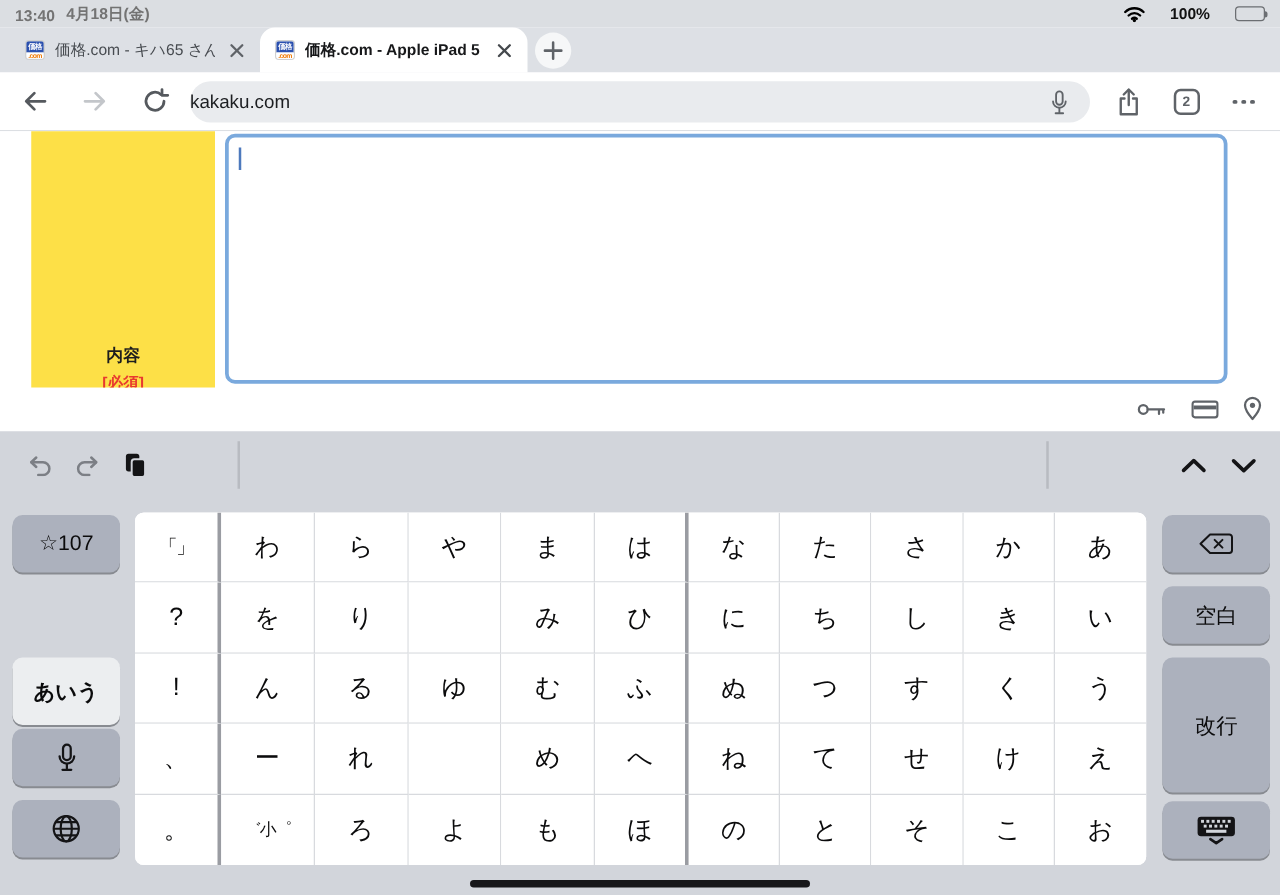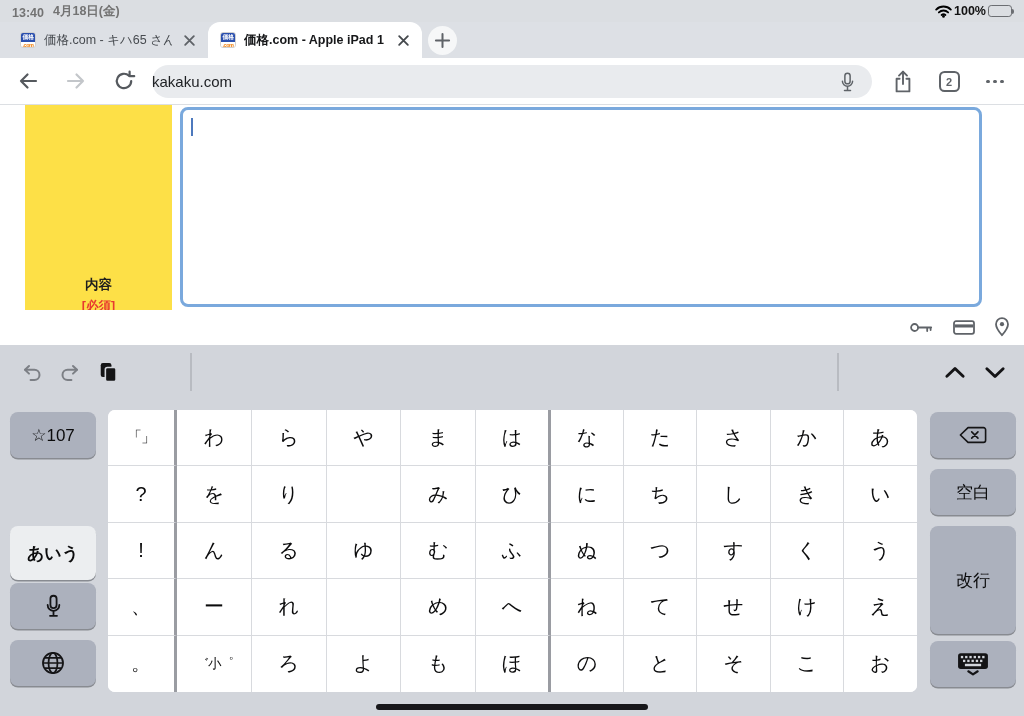--- a/index.html
+++ b/index.html
@@ -4,21 +4,21 @@
 <style>
   * { box-sizing: border-box; margin: 0; padding: 0; }
   html,body { width:1024px; height:716px; }
   body { font-family: "Liberation Sans", "DejaVu Sans", sans-serif; }
   .frame { position:relative; width:1024px; height:716px; overflow:hidden; background:#fff; }
 
   
   .statusbar { position:absolute; left:0; top:0; width:1024px; height:22px; background:#dbdee2;
     display:flex; align-items:center; justify-content:space-between; padding:0 12px; }
   .sb-left { display:flex; gap:9px; font-size:12.5px; font-weight:bold; color:#737373;align-items:flex-end; }
-  .sb-right { display:flex; align-items:center; gap:2px; font-size:12.5px; font-weight:bold; color:#111; }
+  .sb-right { display:flex; align-items:center; gap:20px; font-size:12.5px; font-weight:bold; color:#111; }
   .battery { position:relative; width:24px; height:11.5px; border:1px solid #6b6e72; border-radius:3.2px; padding:1.2px; }
   .battery .fill { width:100%; height:100%; background:#000; border-radius:1.6px; }
   .battery .nub { position:absolute; right:-3.4px; top:3.1px; width:2.2px; height:5px; background:#6b6e72; border-radius:0 2px 2px 0; }
 
   
   .tabstrip { position:absolute; left:0; top:22px; width:1024px; height:36px; background:#dde0e5; }
   .tab { position:absolute; top:0; height:36px; display:flex; align-items:center; gap:8px; padding:0 10px 0 12px; }
   .tab.inactive { left:8px; width:200px; color:#474b50; }
   .tab.active { left:208px; width:214px; background:#fff; border-radius:12px 12px 0 0; color:#17181a; }
   .tab-title { flex:1; font-size:12.5px; white-space:nowrap; overflow:hidden; }
@@ -119,21 +119,21 @@
         <svg width="13" height="13" viewBox="0 0 12 12">
             <path d="M2 2 L10 10 M10 2 L2 10" stroke="#5f6368" stroke-width="1.7" stroke-linecap="round"></path>
           </svg>
       </span>
     </div>
     <div class="tab active">
       <span class="favicon">
         <span class="fav-top">価格</span>
         <span class="fav-bottom">.com</span>
       </span>
-      <span class="tab-title">価格.com - Apple iPad 1</span>
+      <span class="tab-title">価格.com - Apple iPad 5</span>
       <span class="tab-close">
         <svg width="13" height="13" viewBox="0 0 12 12">
             <path d="M2 2 L10 10 M10 2 L2 10" stroke="#45494d" stroke-width="1.7" stroke-linecap="round"></path>
           </svg>
       </span>
     </div>
     <div class="newtab">
       <span>
         <svg width="17" height="17" viewBox="0 0 16 16">
             <path d="M8 1.8 v12.4 M1.8 8 h12.4" stroke="#5f6368" stroke-width="1.9" stroke-linecap="round"></path>

